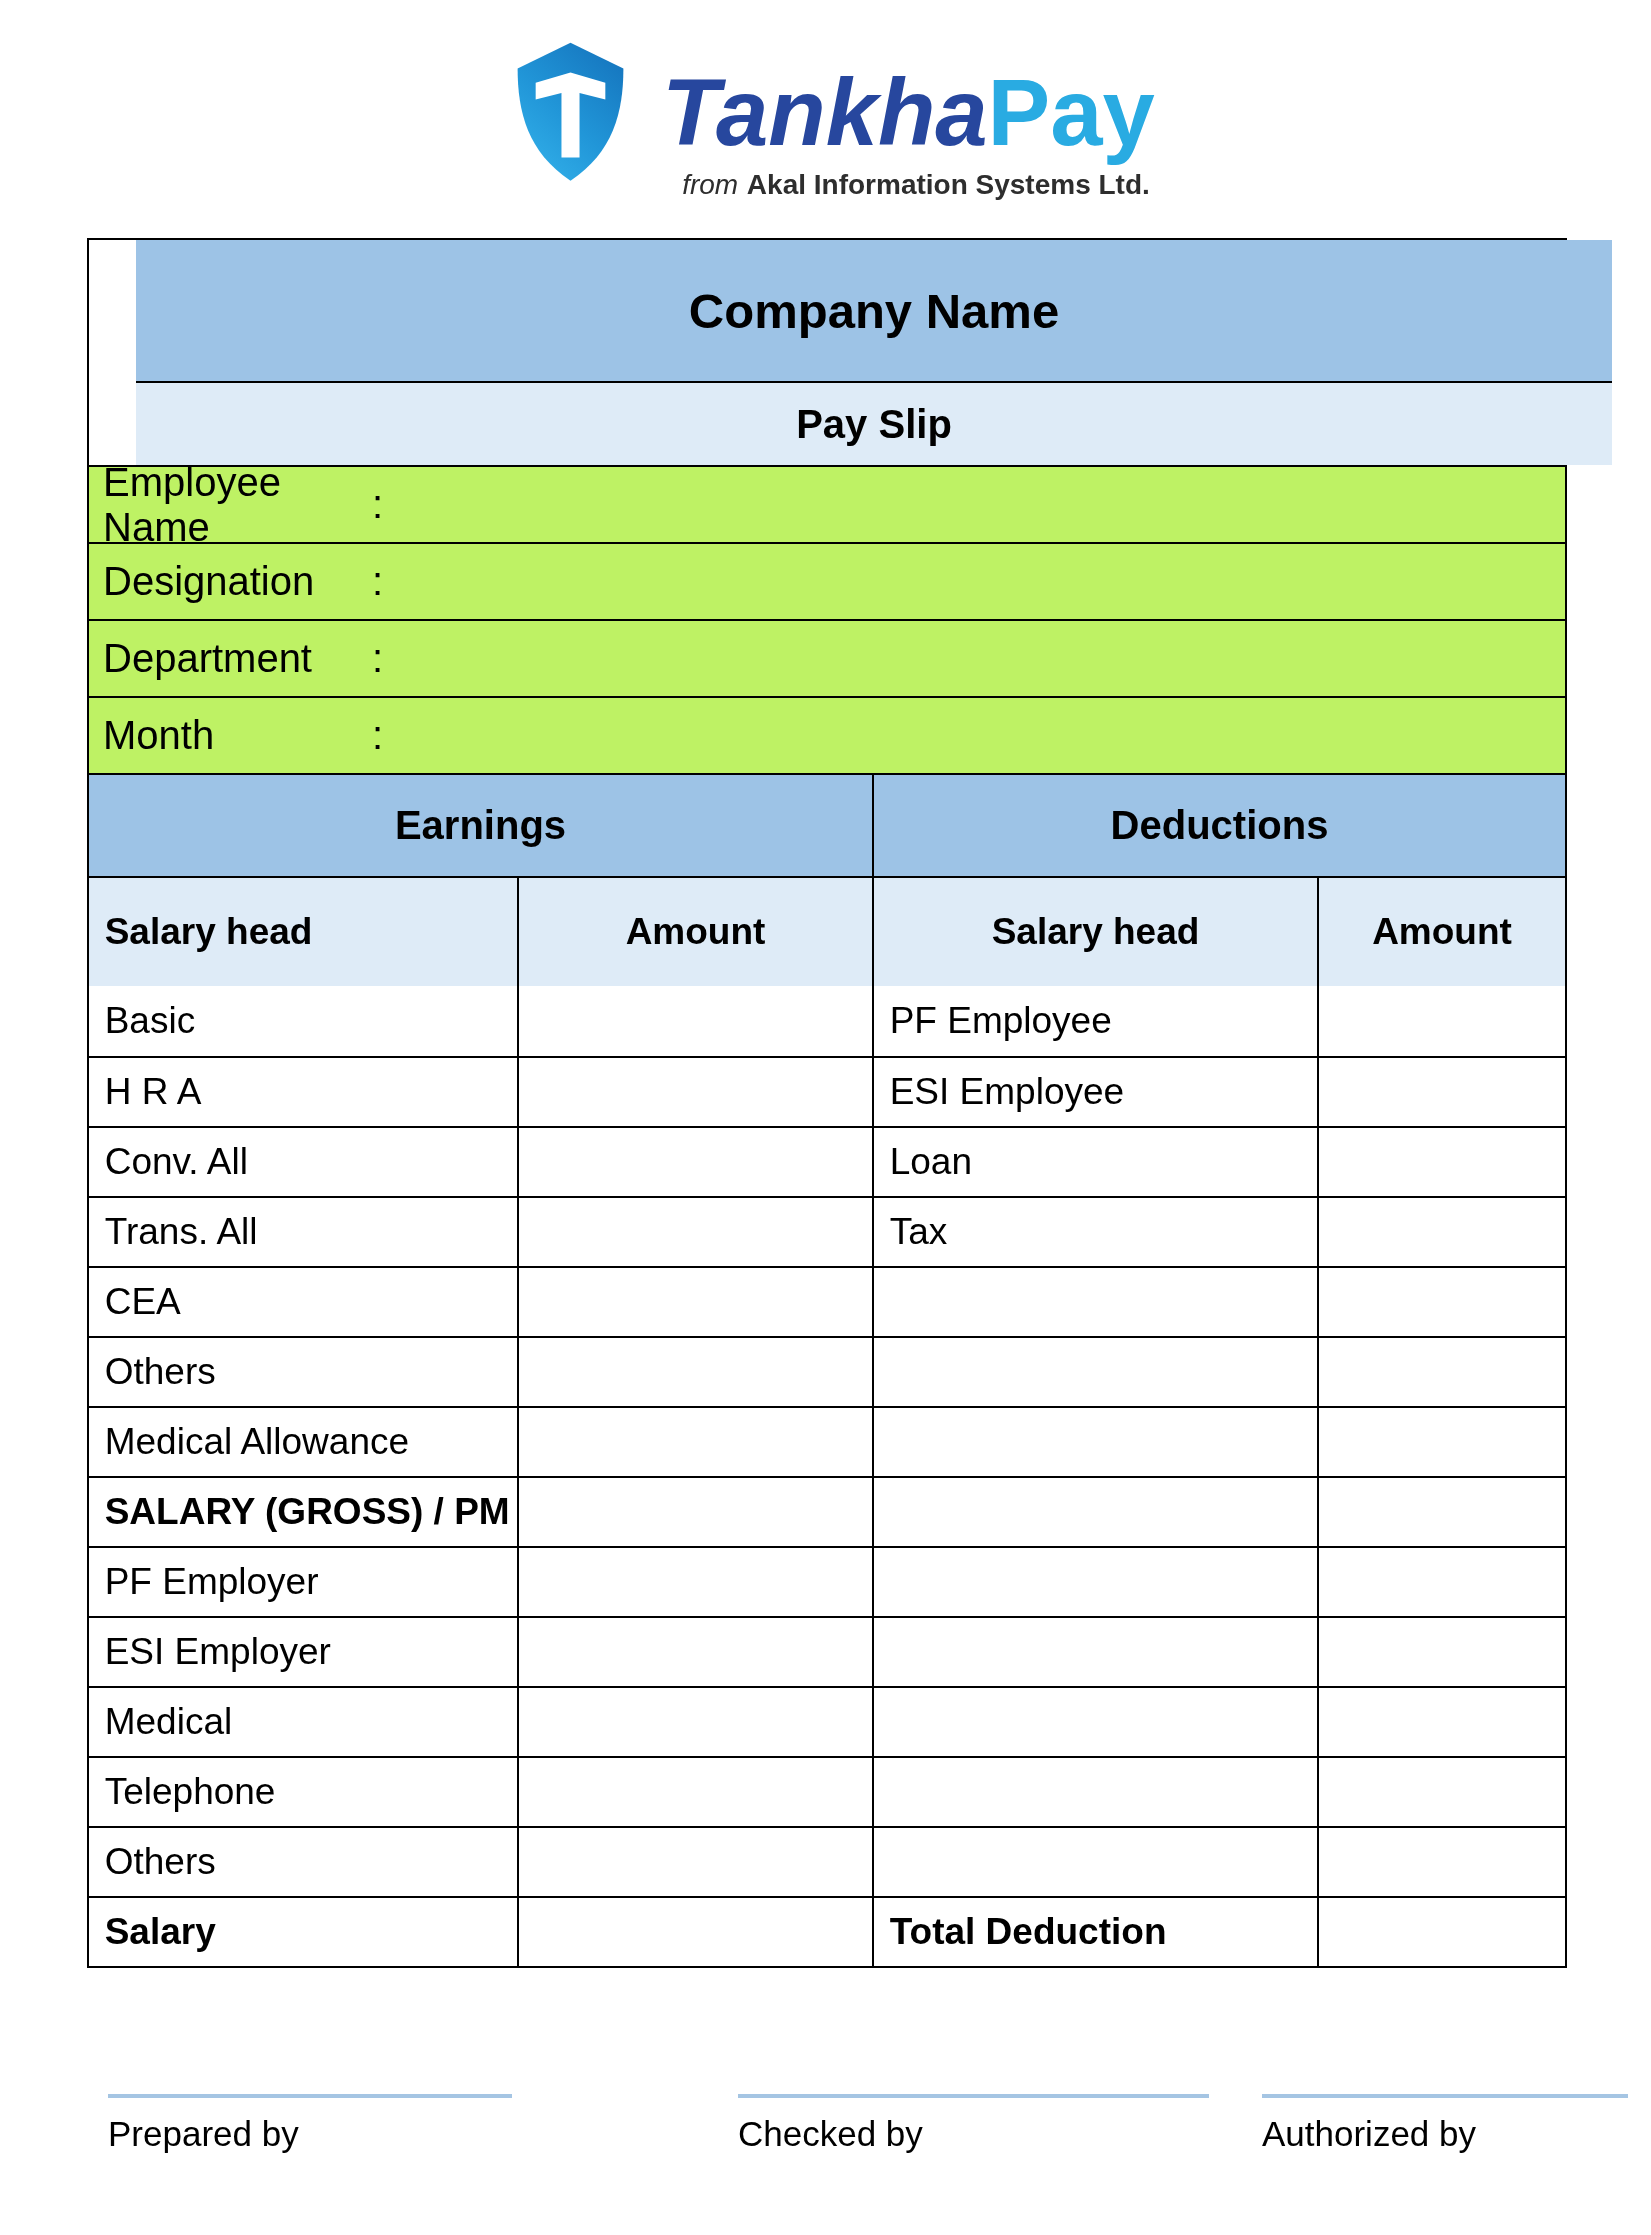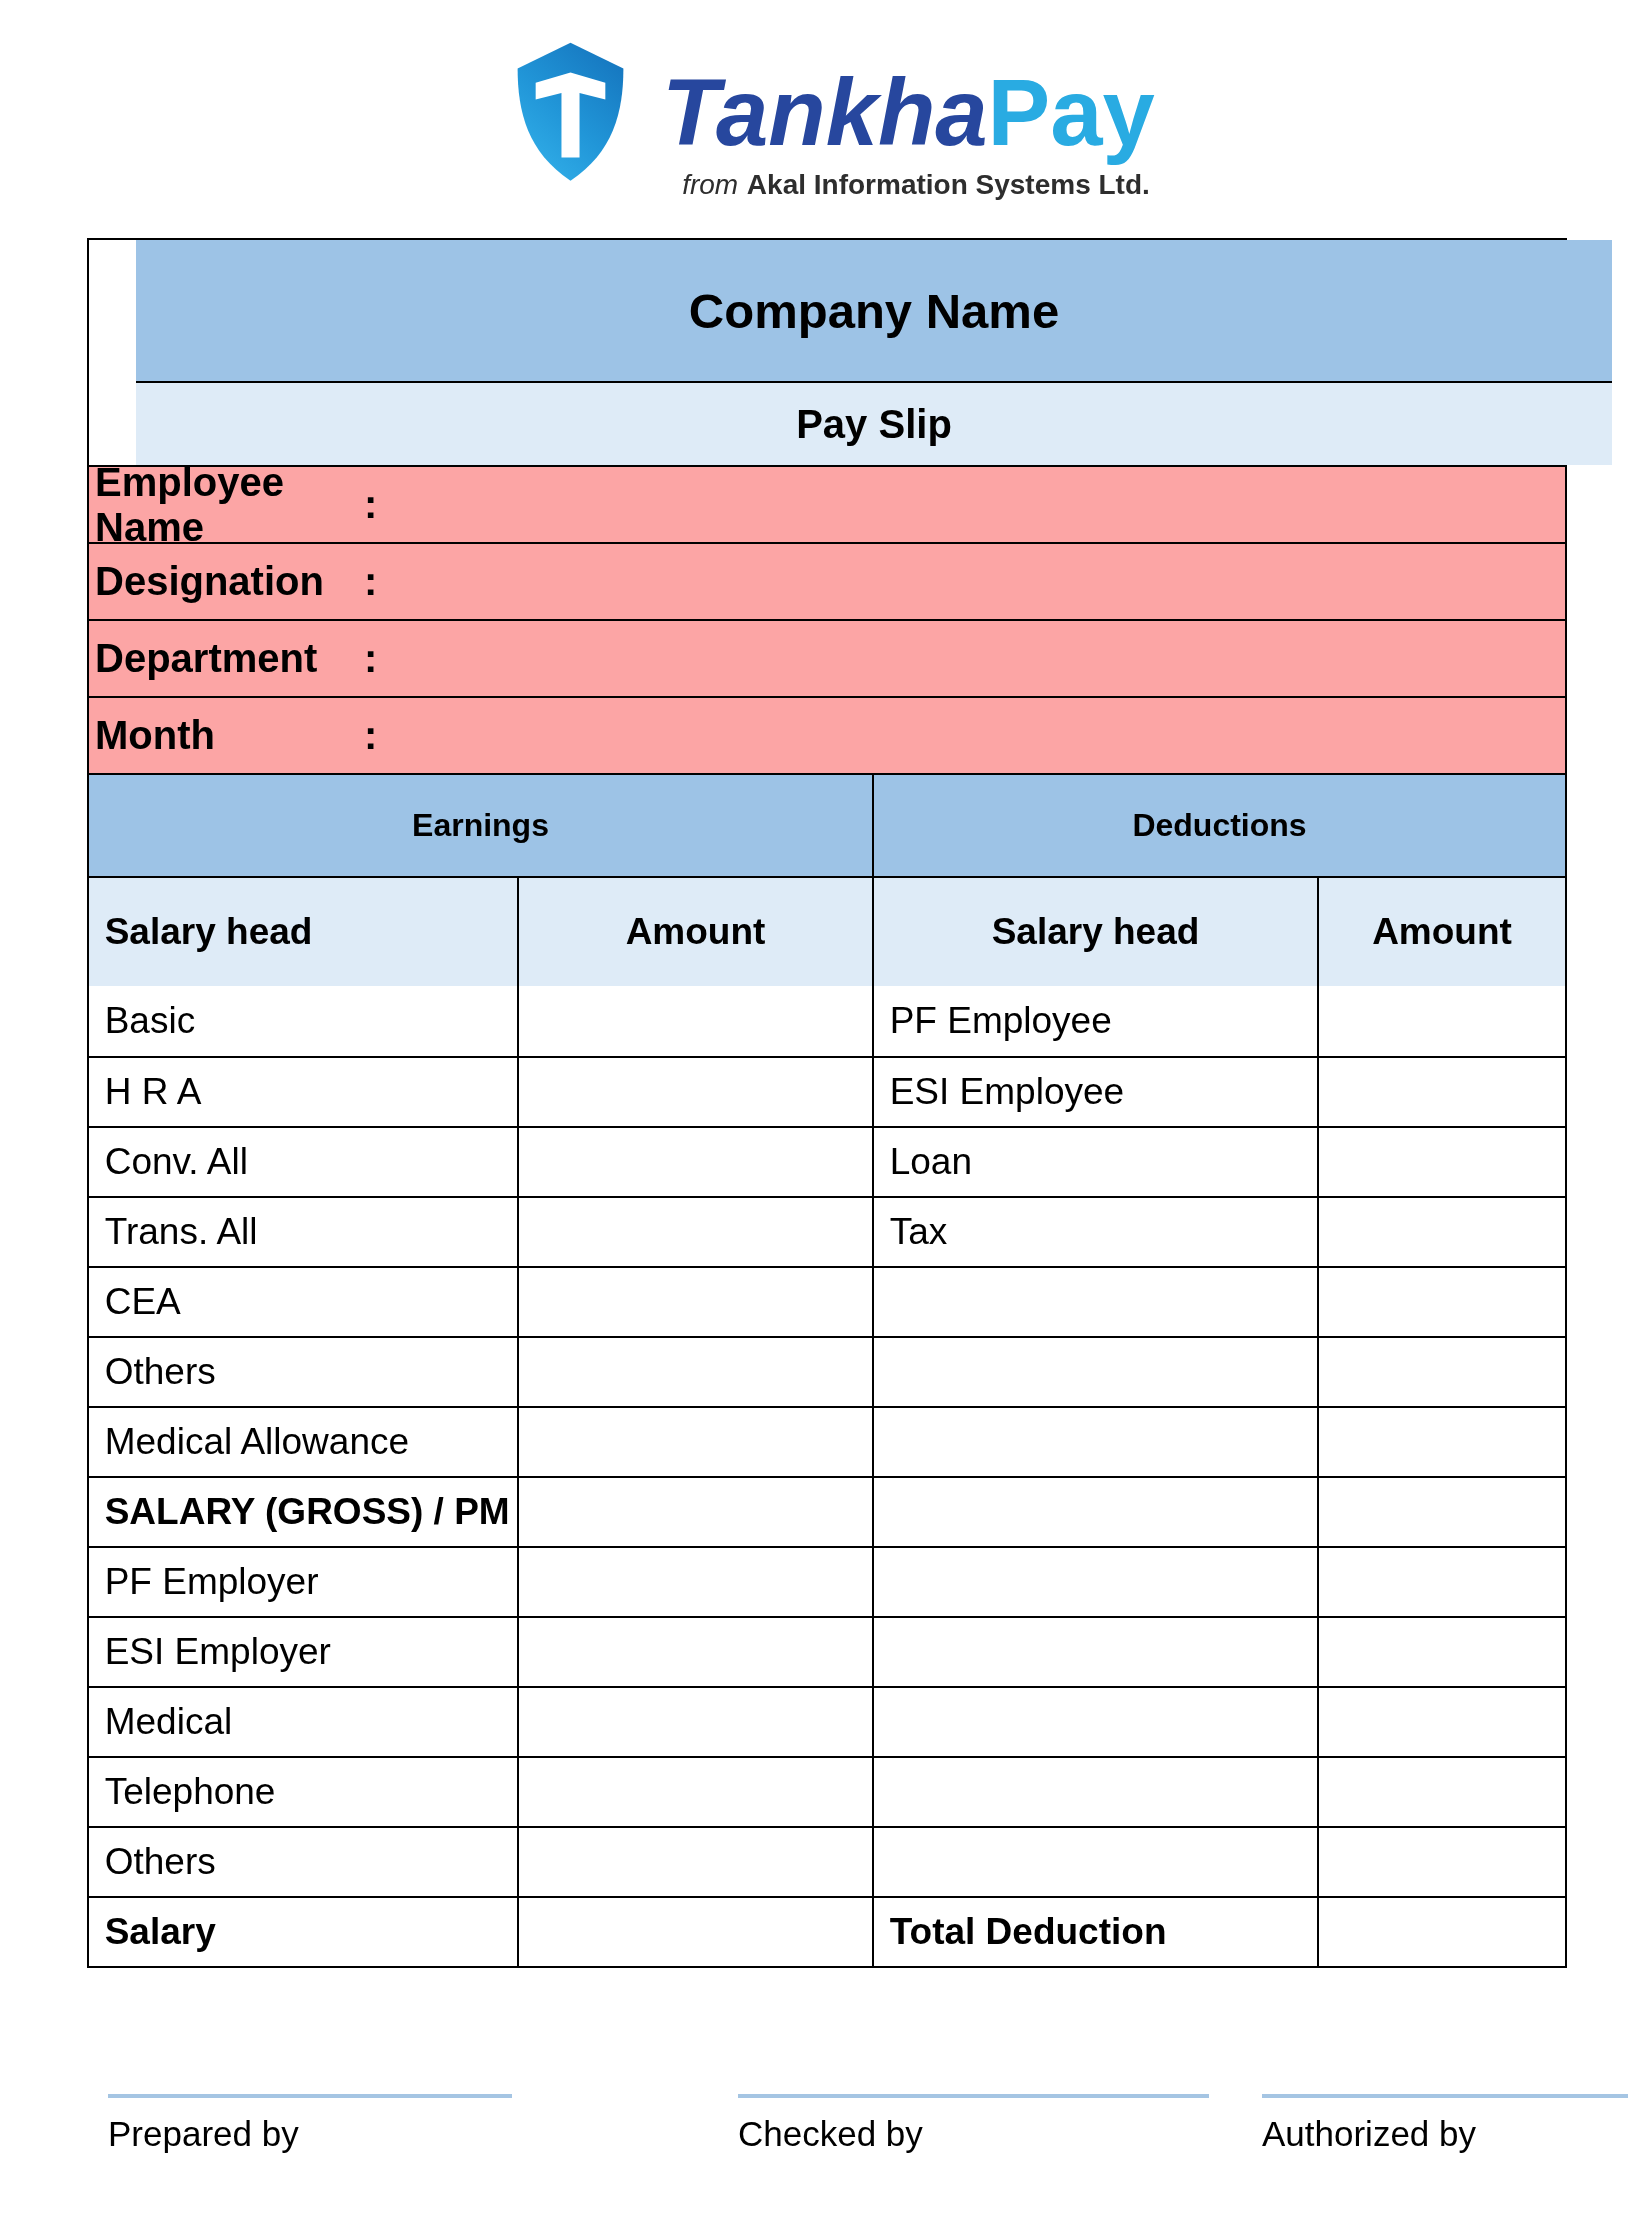--- a/index.html
+++ b/index.html
@@ -21,24 +21,24 @@
   .sheet { position:absolute; left:87px; top:238px; width:1480px; border:2.6px solid #000; background:#fff; }
   .trow { display:flex; width:100%; border-top:2.6px solid #000; align-items:stretch; }
   .trow:first-child { border-top:none; }
   .fill-med { background:#9DC3E6; }
   .fill-light { background:#DEEBF7; }
   .company-row { height:141px; }
   .payslip-row { height:84px; }
   .company-row, .payslip-row { display:flex; align-items:center; justify-content:center;margin-left:47px; }
   .company-title { font-size:49px; font-weight:bold; }
   .doc-title { font-size:40px; font-weight:bold; }
-  .info-row { height:77px; display:flex; align-items:center; padding-left:6px; font-size:40px; font-weight:bold; background:#fca5a5; }
+  .info-row { height:77px; display:flex; align-items:center; padding-left:14px; font-size:40px; font-weight:normal; background:#bef264; }
   .info-name { display:inline-block; width:269px; }
   .section-row { height:103px; }
-  .section-cell { display:flex; align-items:center; justify-content:center; font-size:32px; font-weight:bold; }
+  .section-cell { display:flex; align-items:center; justify-content:center; font-size:40px; font-weight:bold; }
   .sec-earn { width:783px; }
   .sec-ded { flex:1; border-left:2.6px solid #000; }
   .colhdr-row { height:110px; }
   .cell { display:flex; align-items:center; font-size:37px; }
   .c1 { width:428px; justify-content:flex-start; padding-left:15.7px; }
   .c2 { width:355px; justify-content:center; border-left:2.6px solid #000; }
   .c3 { width:445px; justify-content:center; border-left:2.6px solid #000; }
   .c4 { flex:1; justify-content:center; border-left:2.6px solid #000; }
   .colhdr-row .cell { font-weight:bold; }
   .data-row { height:70px; background:#fff; }

